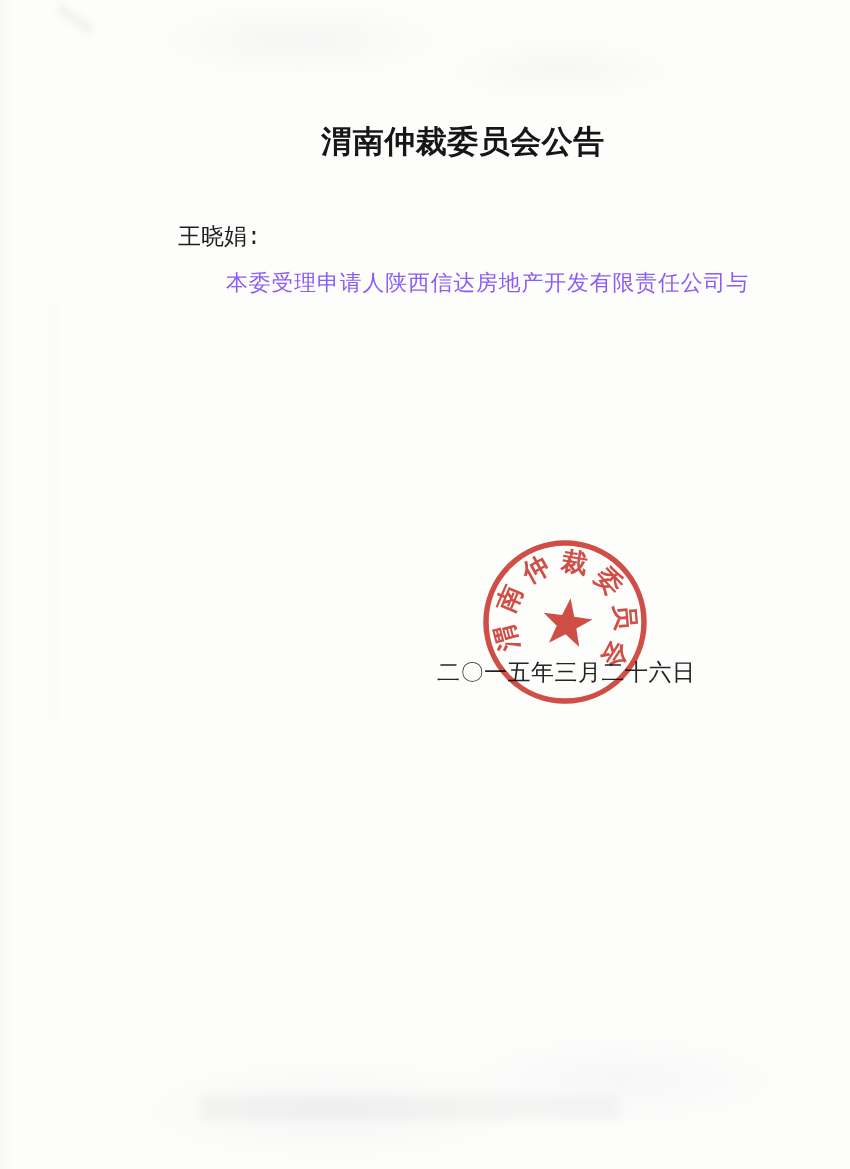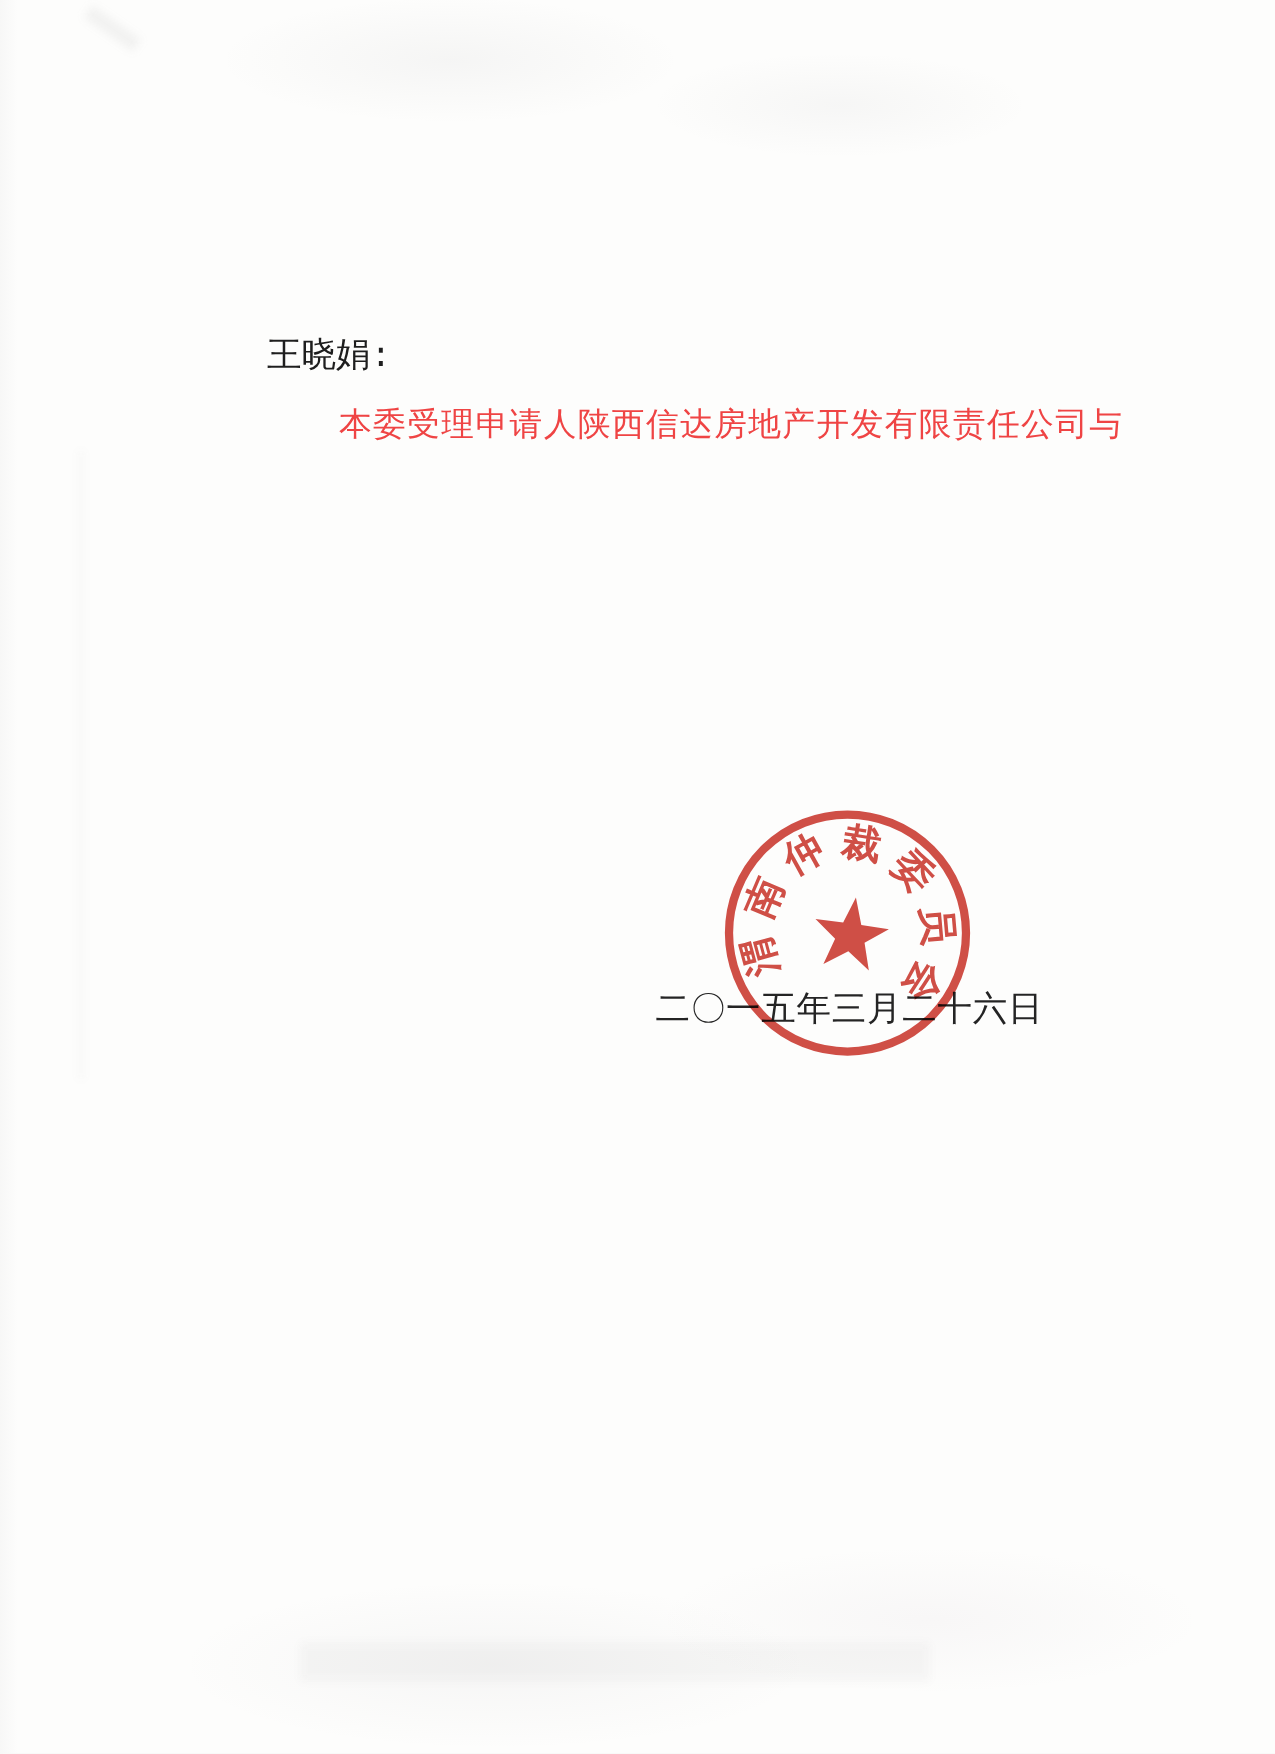--- a/index.html
+++ b/index.html
@@ -53,21 +53,21 @@
     line-height: 1.3;
     font-family: Liberation Mono, monospace;
   }
   .body-line {
     position: absolute;
     left: 178px; width: 570px;
     font-size: 21.8px;
     line-height: 1.35;
     text-align: justify;
     text-align-last: justify;
-    color: #ef4444;
+    color: #8b5cf6;
     white-space: nowrap;
   }
   .body-line.indent { text-indent: 48px; }
   .date-line {
     position: absolute;
     left: 437px; top: 658px;
     font-size: 23px;
     letter-spacing: 0.5px;
     line-height: 1.3;
     color: #242424;
@@ -90,20 +90,21 @@
 </style>
 </head>
 <body>
 
 <div class="page">
 
   <div class="artifact" style="left:55px; top:14px; width:40px; height:10px; transform:rotate(35deg);"></div>
   <div class="artifact" style="left:52px; top:300px; width:4px; height:420px; opacity:.5;"></div>
   <div class="artifact" style="left:200px; top:1095px; width:420px; height:26px; opacity:.6;"></div>
 
+  <div class="title">渭南仲裁委员会公告</div>
 
   <div class="addressee">王晓娟:</div>
 
   <div class="body-line indent" style="top:269px">本委受理申请人陕西信达房地产开发有限责任公司与</div>
 
   <div class="date-line">二〇一五年三月二十六日</div>
 
   <div class="seal">
     <svg width="200" height="200" viewBox="0 0 200 200">
       <circle cx="100" cy="100" r="79" fill="none" stroke="currentColor" stroke-width="5.5"></circle>

